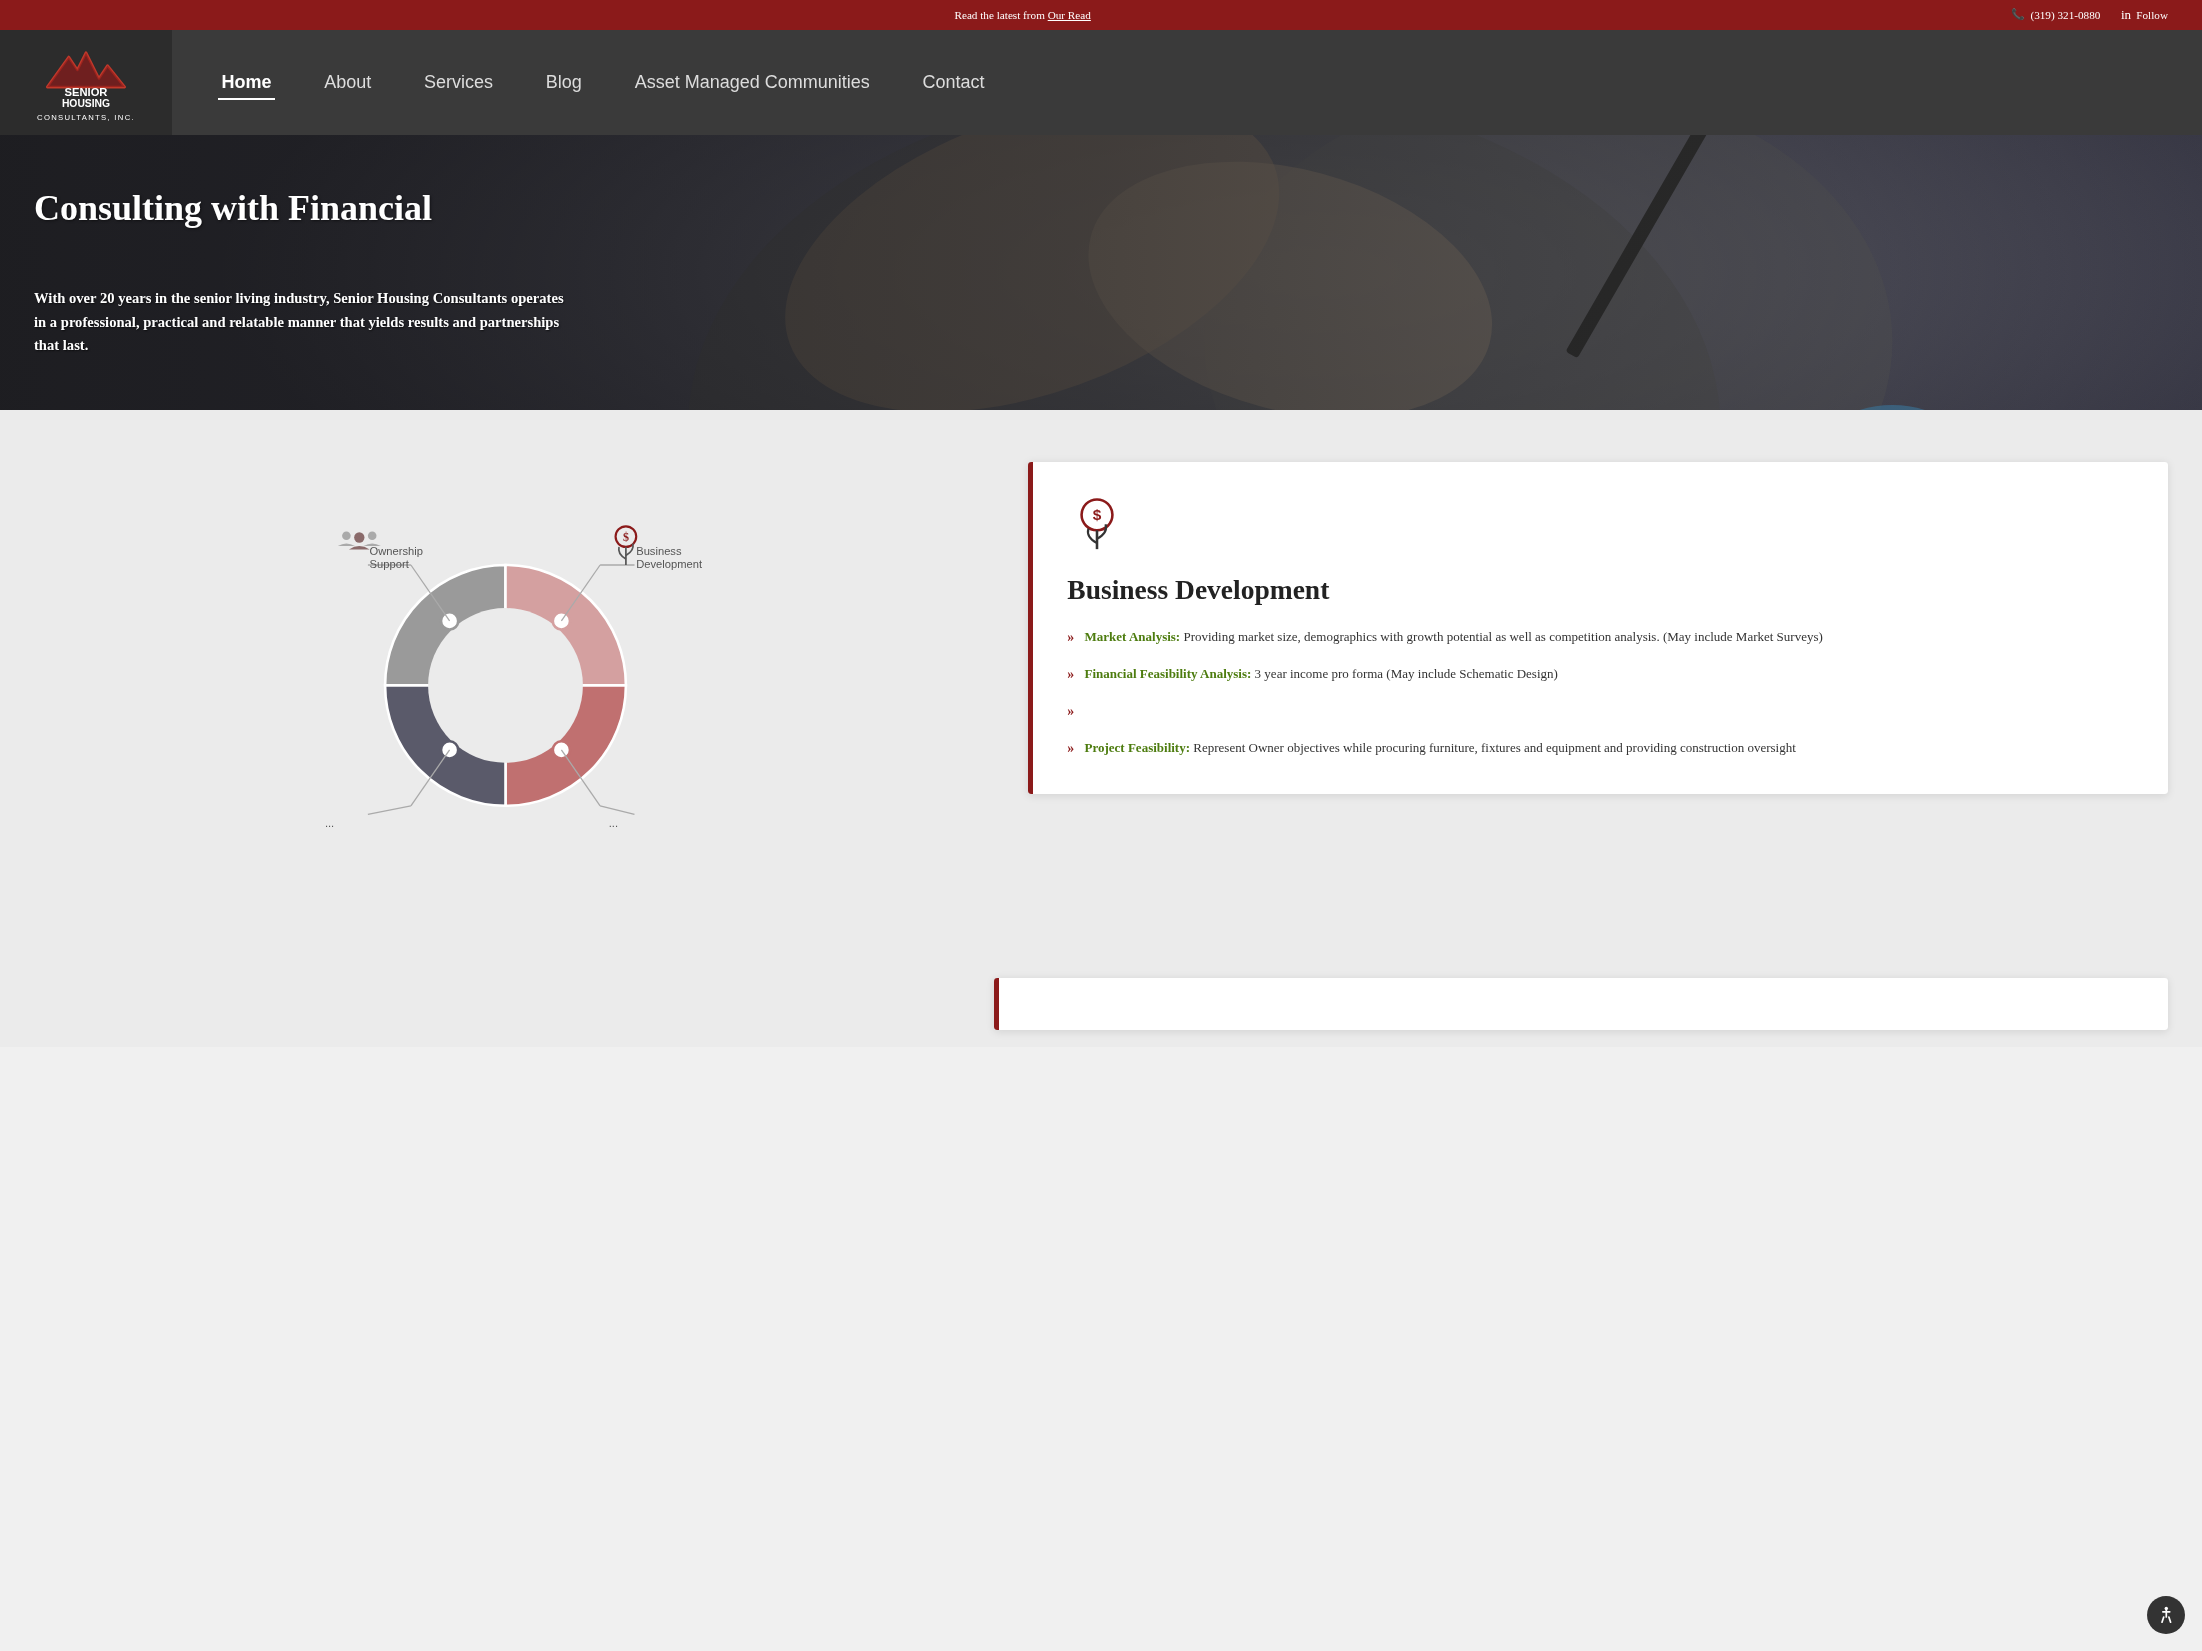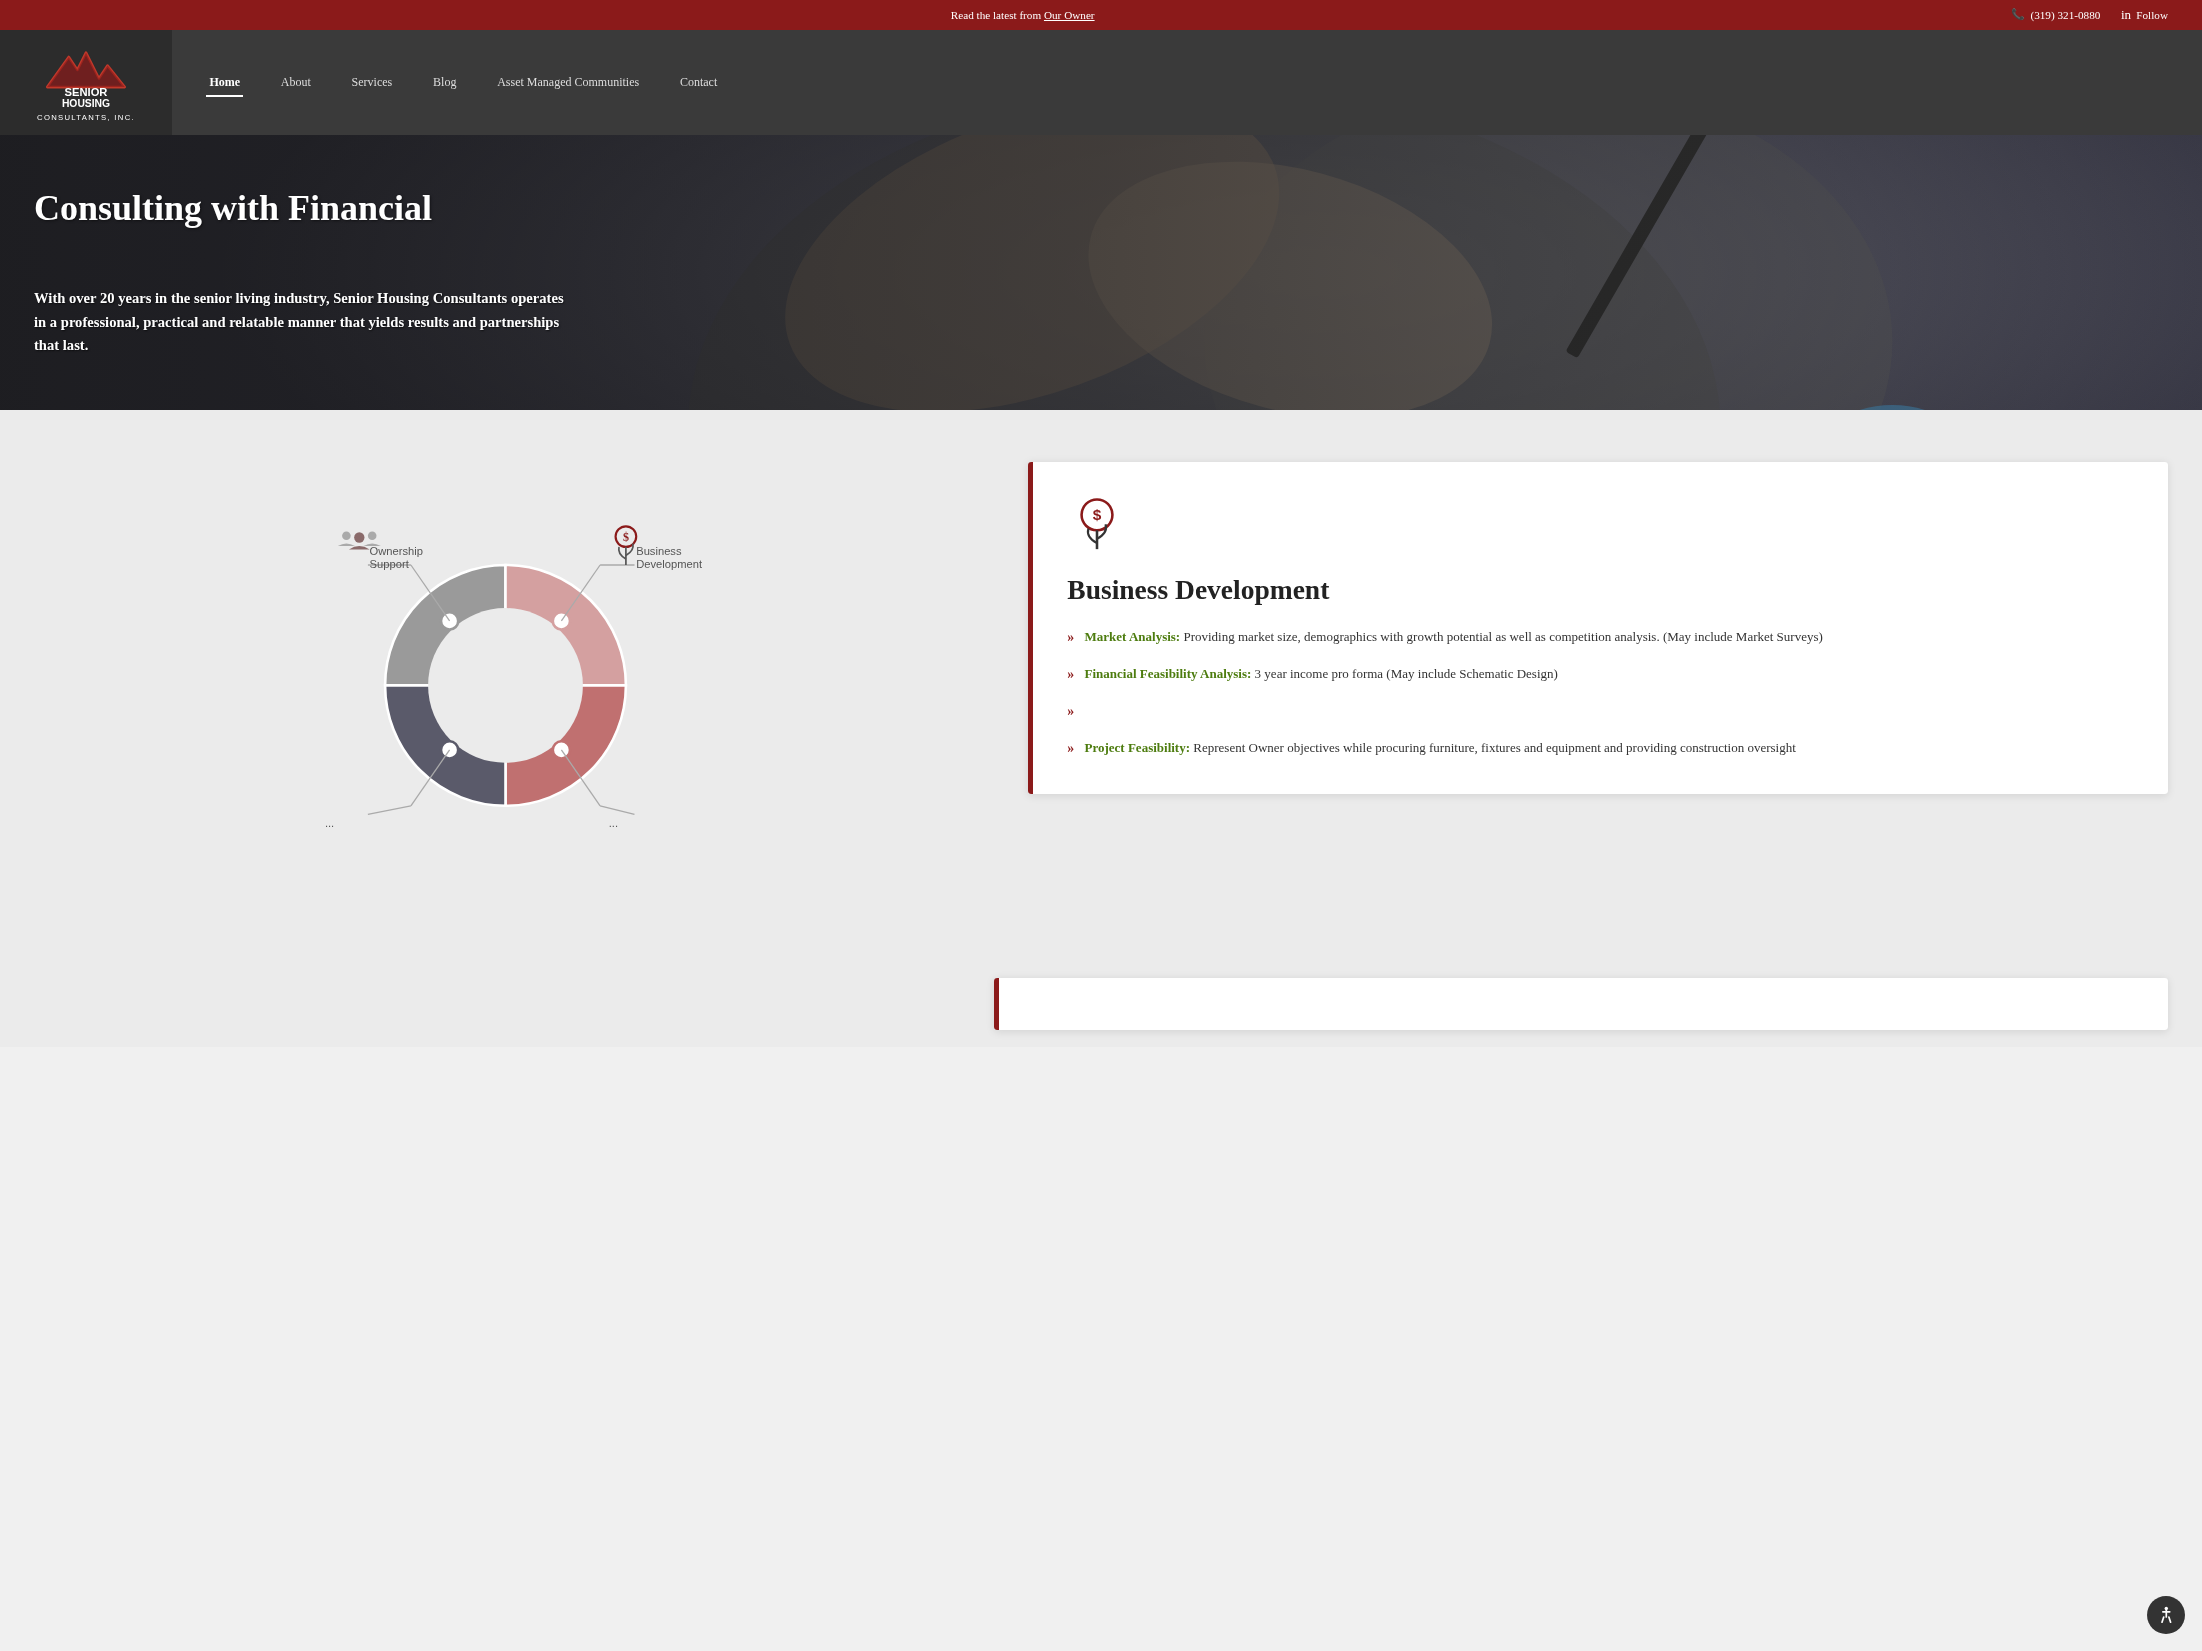--- a/index.html
+++ b/index.html
@@ -39,26 +39,27 @@
     .nav {
       display: flex;
       align-items: center;
       padding: 0 34px;
       background: #3a3a3a;
       flex: 1;
       gap: 34px;
     }
     .nav-item {
       color: #ddd;
-      font-size: 12px;
+      font-size: 18px;
       cursor: pointer;
       padding: 24px 3.4px;
       text-decoration: none;
       position: relative;
-      font-family: Liberation Serif, serif;
+      font-family: Liberation Sans, sans-serif;
+      margin-left: 12px;
     }
     .nav-item.active {
       color: white;
       font-weight: 600;
     }
     .nav-item.active::after {
       content: '';
       position: absolute;
       bottom: 17px;
       left: 0;
@@ -233,21 +234,21 @@
       display: flex;
       flex-direction: column;
       align-items: center;
     }
   </style>
 </head>
 <body>
 
 <div class="top-bar">
   <div class="top-bar-left">
-    <span>Read the latest from </span><a>Our Owner</a>
+    <span>Read the latest from </span><a>Our Read</a>
   </div>
   <div class="top-bar-right">
     <div class="top-bar-phone">
       <span>📞</span>
       <span>(319) 321-0880</span>
     </div>
     <div class="top-bar-linkedin">
       <span style="font-size:13px;">in</span>
       <span>Follow</span>
     </div>

